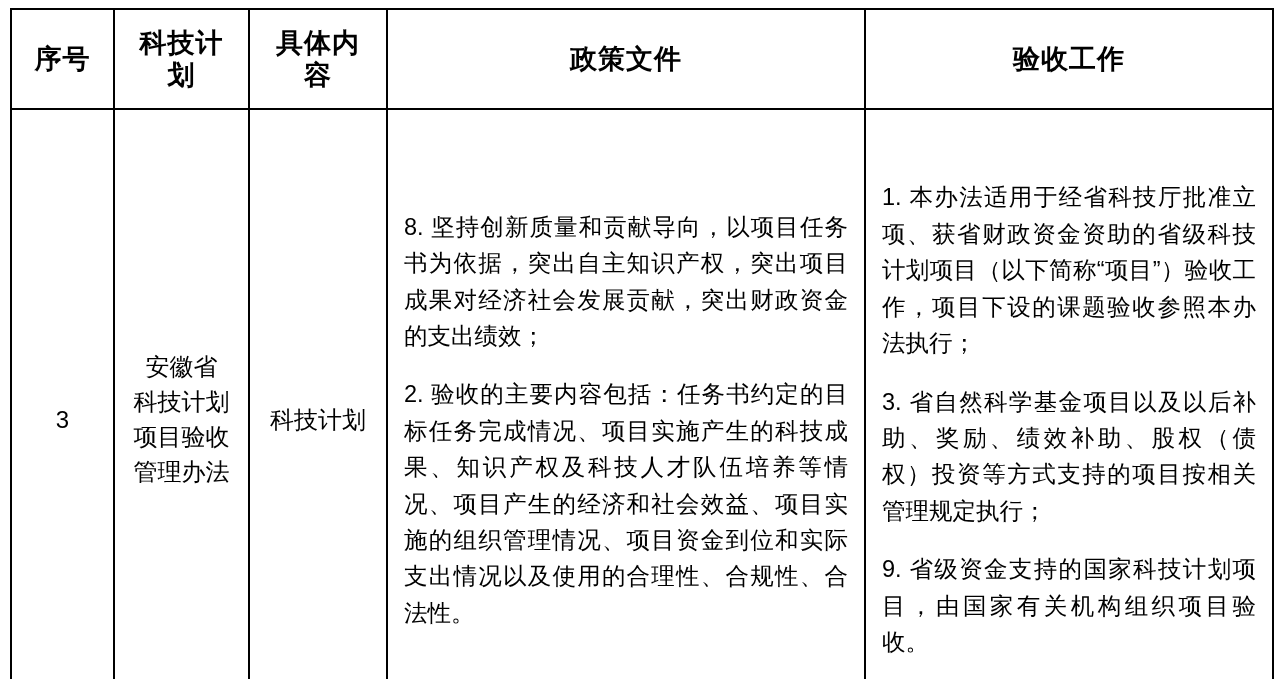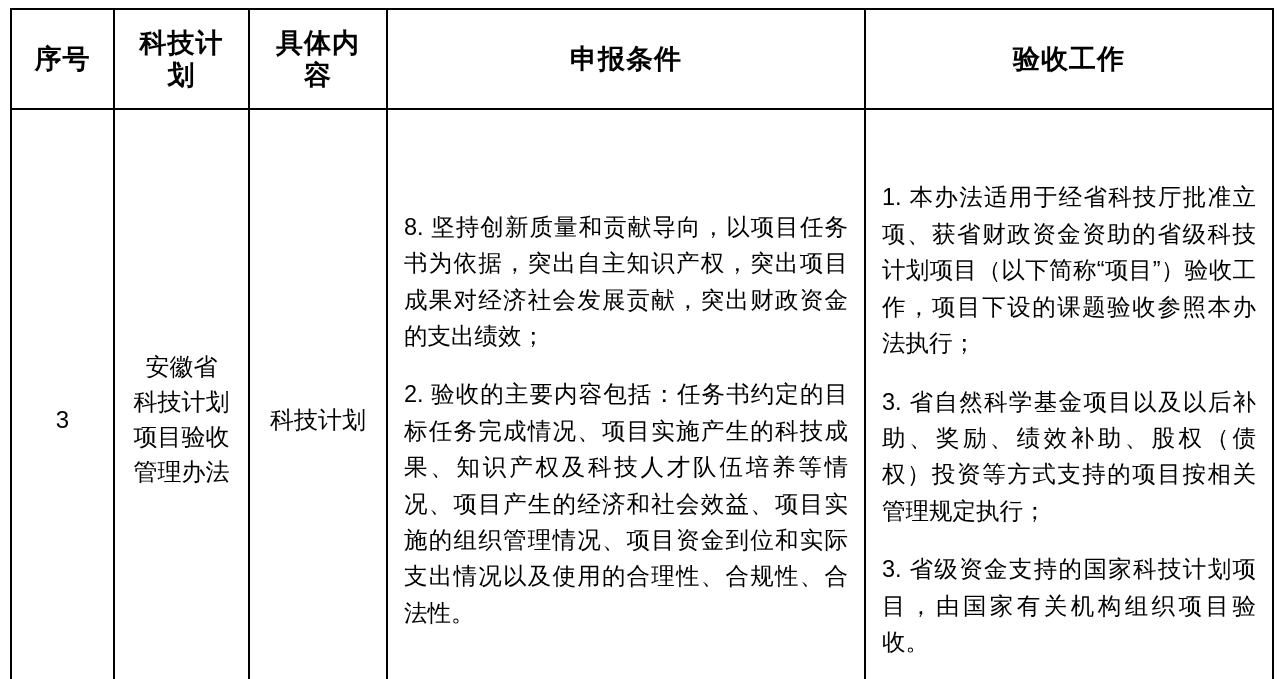--- a/index.html
+++ b/index.html
@@ -93,36 +93,36 @@
       <col class="col-doc">
       <col class="col-type">
       <col class="col-content">
       <col class="col-cond">
     </colgroup>
     <thead>
       <tr>
         <th>序号</th>
         <th>科技计划</th>
         <th>具体内容</th>
-        <th>申报条件</th>
+        <th>政策文件</th>
         <th>验收工作</th>
       </tr>
     </thead>
     <tbody>
       <tr class="body-row">
         <td class="cell-no">3</td>
         <td class="cell-doc">
           <span class="doc-text">安徽省<br>科技计划<br>项目验收<br>管理办法</span>
         </td>
         <td class="cell-type">科技计划</td>
         <td class="cell-text">
           <p>8. 坚持创新质量和贡献导向，以项目任务书为依据，突出自主知识产权，突出项目成果对经济社会发展贡献，突出财政资金的支出绩效；</p>
           <p>2. 验收的主要内容包括：任务书约定的目标任务完成情况、项目实施产生的科技成果、知识产权及科技人才队伍培养等情况、项目产生的经济和社会效益、项目实施的组织管理情况、项目资金到位和实际支出情况以及使用的合理性、合规性、合法性。</p>
         </td>
         <td class="cell-text">
           <p>1. 本办法适用于经省科技厅批准立项、获省财政资金资助的省级科技计划项目（以下简称“项目”）验收工作，项目下设的课题验收参照本办法执行；</p>
           <p>3. 省自然科学基金项目以及以后补助、奖励、绩效补助、股权（债权）投资等方式支持的项目按相关管理规定执行；</p>
-          <p>3. 省级资金支持的国家科技计划项目，由国家有关机构组织项目验收。</p>
+          <p>9. 省级资金支持的国家科技计划项目，由国家有关机构组织项目验收。</p>
         </td>
       </tr>
     </tbody>
   </table>
 </div>
 
 </body></html>

